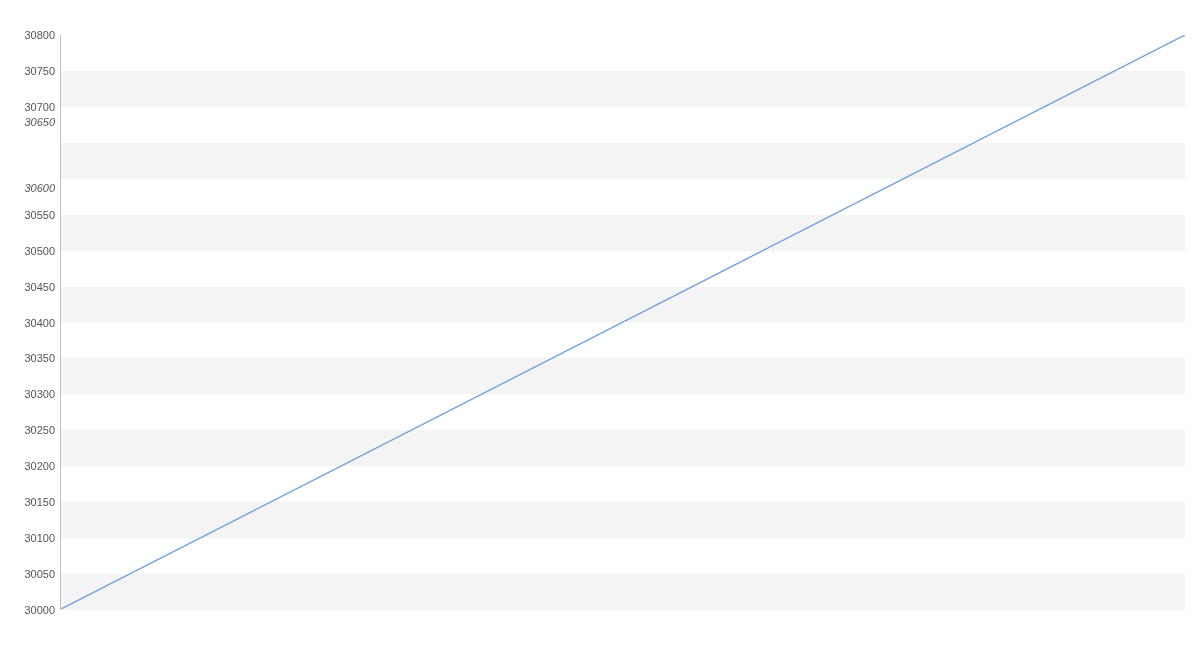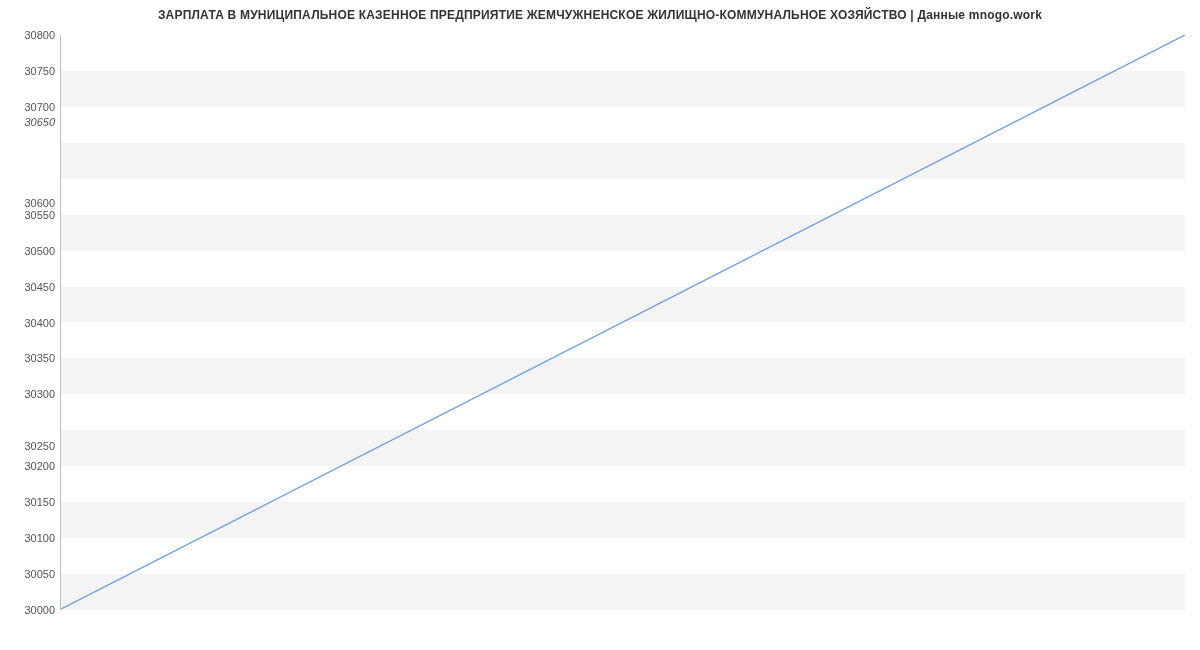--- a/index.html
+++ b/index.html
@@ -95,21 +95,20 @@
     fill: none;
     stroke: #6f9fe0;
     stroke-width: 1.4;
   }
 </style>
 </head>
 <body>
 
 <div class="chart-wrap">
 
-  <div class="title">ЗАРПЛАТА В МУНИЦИПАЛЬНОЕ КАЗЕННОЕ ПРЕДПРИЯТИЕ ЖЕМЧУЖНЕНСКОЕ ЖИЛИЩНО-КОММУНАЛЬНОЕ ХОЗЯЙСТВО | Данные mnogo.work</div>
 
   <div class="plot">
     <div class="bands">
         <div class="band" style="top: 539.062px; height: 35.9375px;"></div>
         <div class="band" style="top: 467.188px; height: 35.9375px;"></div>
         <div class="band" style="top: 395.312px; height: 35.9375px;"></div>
         <div class="band" style="top: 323.438px; height: 35.9375px;"></div>
         <div class="band" style="top: 251.562px; height: 35.9375px;"></div>
         <div class="band" style="top: 179.688px; height: 35.9375px;"></div>
         <div class="band" style="top: 107.812px; height: 35.9375px;"></div>
@@ -119,27 +118,27 @@
       <polyline class="series-line" points="0,575 1125,0" style="stroke: rgb(111, 159, 224);"></polyline>
     </svg>
   </div>
 
   <div class="y-ticks">
       <div class="y-tick" style="bottom: 0px;">30000</div>
       <div class="y-tick" style="bottom: 35.9375px;">30050</div>
       <div class="y-tick" style="bottom: 71.875px;">30100</div>
       <div class="y-tick" style="bottom: 107.812px;">30150</div>
       <div class="y-tick" style="bottom: 143.75px;">30200</div>
-      <div class="y-tick" style="bottom: 164px; text-align: right;">30250</div>
+      <div class="y-tick" style="bottom: 180px; text-align: right;">30250</div>
       <div class="y-tick" style="bottom: 215.625px;">30300</div>
       <div class="y-tick" style="bottom: 251.562px; padding-left: 36px;">30350</div>
       <div class="y-tick" style="bottom: 287.5px; margin-left: 32px;">30400</div>
       <div class="y-tick" style="bottom: 323.438px;">30450</div>
       <div class="y-tick" style="bottom: 359.375px;">30500</div>
       <div class="y-tick" style="bottom: 395.312px;">30550</div>
-      <div class="y-tick" style="bottom: 407px;">30600</div>
+      <div class="y-tick" style="bottom: 422px; font-style: italic;">30600</div>
       <div class="y-tick" style="bottom: 488px; font-style: italic;">30650</div>
       <div class="y-tick" style="bottom: 503.125px;">30700</div>
       <div class="y-tick" style="bottom: 539.062px;">30750</div>
       <div class="y-tick" style="bottom: 575px;">30800</div>
     </div>
 
 </div>
 
 </body></html>

